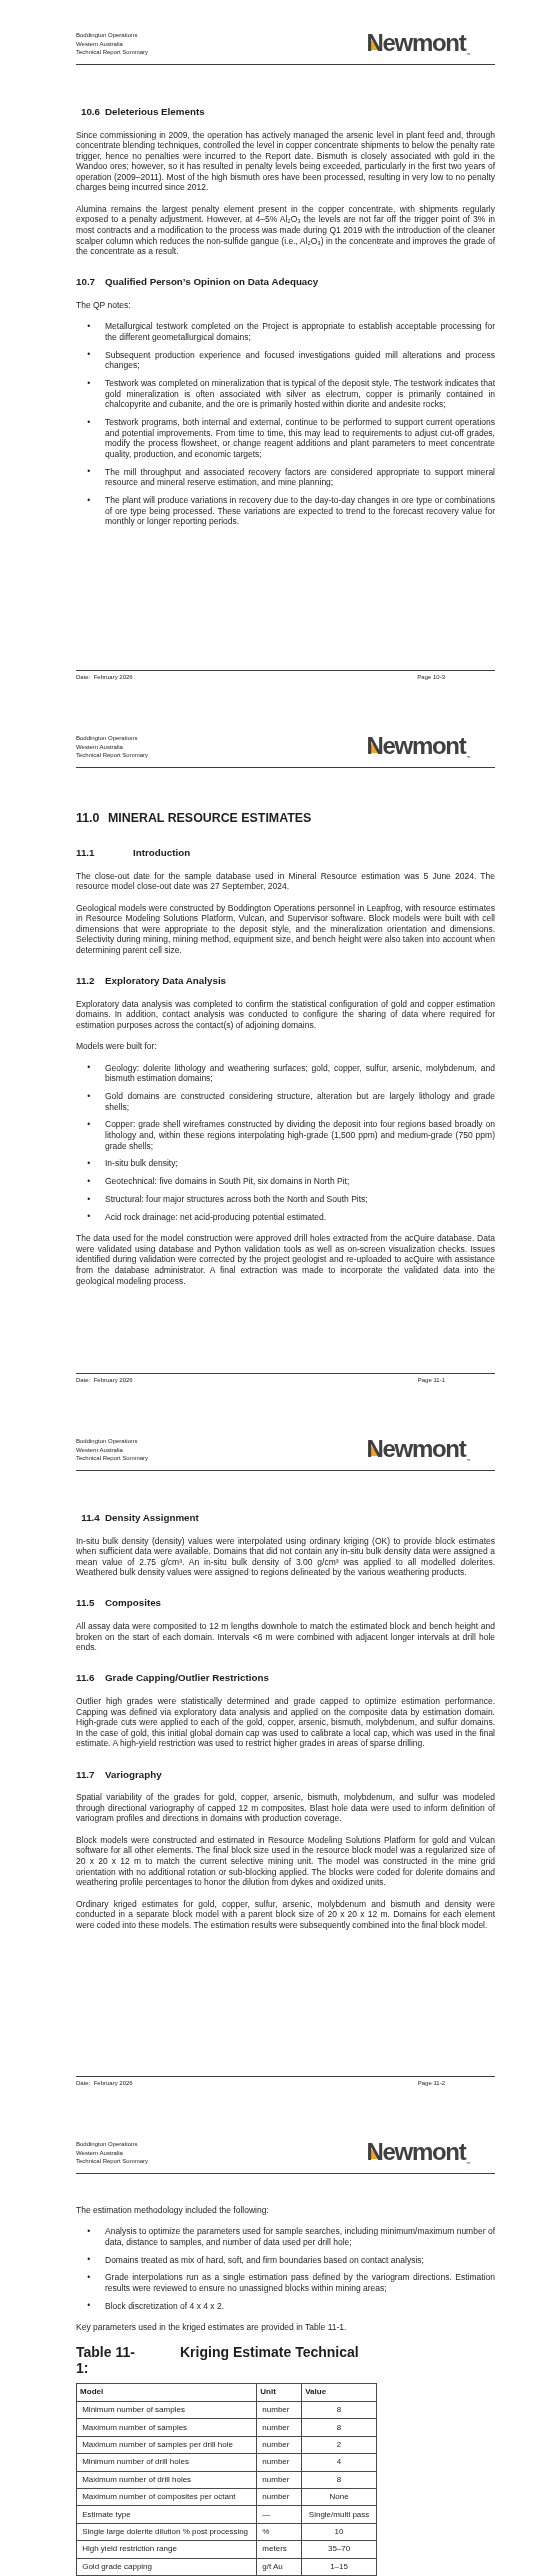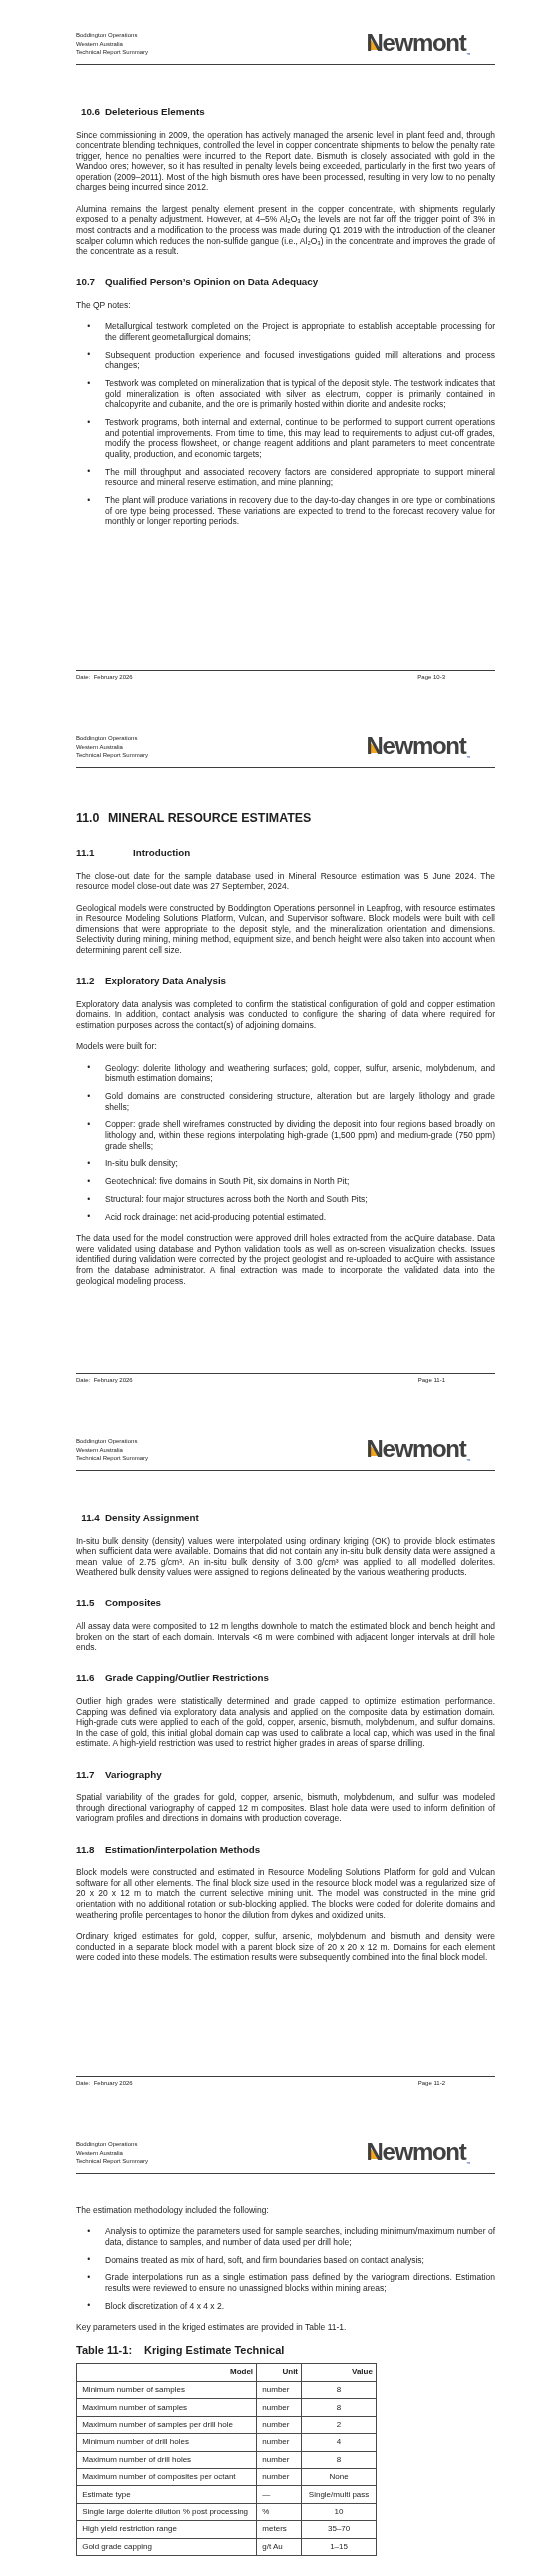--- a/index.html
+++ b/index.html
@@ -28,26 +28,26 @@
   .h2.after-h1 { margin-top: 19.6px; gap: 28px; }
 
   .para { font-size: 8.5px; line-height: 10.6px; text-align: justify; margin: 0 0 10.8px; }
   .para.first { margin-top: 31px; }
   .para.mt-dilution { margin-top: 23px; }
 
   .blist { list-style: none; margin: 0 0 10.8px; padding: 0; }
   .blist li { position: relative; padding-left: 29px; margin: 0 0 7.2px; font-size: 8.5px; line-height: 10.6px; text-align: justify; }
   .blist .dot { position: absolute; left: 11.3px; top: -0.5px; }
 
-  .tcap { display: flex; font-size: 11px; font-weight: bold; margin: 9.3px 0 7.2px; }
+  .tcap { display: flex; font-size: 14px; font-weight: bold; margin: 9.3px 0 7.2px; gap: 36px; }
   .tcap .tcap-num { width: 68px; flex: none; }
 
   table.ktable { border-collapse: collapse; width: 301px; }
   .ktable th, .ktable td { border: 0.7px solid #4a4a4a; font-size: 8px; line-height: 8.2px; }
-  .ktable th { font-weight: bold; text-align: right; padding: 4.6px 3.1px; margin-top: 8px; }
+  .ktable th { font-weight: bold; text-align: left; padding: 4.6px 3.1px; margin-top: 8px; }
   .ktable td { padding: 4.1px 5.2px; text-align: left; }
   .ktable td.c { text-align: center; }
 
   .page-footer { position: absolute; top: 670px; left: 76px; right: 49px; border-top: 0.8px solid #3d3d3d; display: flex; justify-content: space-between; font-size: 6px; padding-top: 2.6px; }
   .pf-date { white-space: pre; }
   .pf-page { margin-right: 50px; }
 </style>
 </head>
 <body>
 
@@ -162,24 +162,20 @@
     <div class="h2">
       <span class="h-num">11.6</span>
       <span>Grade Capping/Outlier Restrictions</span>
     </div>
     <p class="para">Outlier high grades were statistically determined and grade capped to optimize estimation performance. Capping was defined via exploratory data analysis and applied on the composite data by estimation domain. High-grade cuts were applied to each of the gold, copper, arsenic, bismuth, molybdenum, and sulfur domains. In the case of gold, this initial global domain cap was used to calibrate a local cap, which was used in the final estimate. A high-yield restriction was used to restrict higher grades in areas of sparse drilling.</p>
     <div class="h2">
       <span class="h-num">11.7</span>
       <span>Variography</span>
     </div>
     <p class="para">Spatial variability of the grades for gold, copper, arsenic, bismuth, molybdenum, and sulfur was modeled through directional variography of capped 12 m composites. Blast hole data were used to inform definition of variogram profiles and directions in domains with production coverage.</p>
-    <div class="h2">
-      <span class="h-num">11.8</span>
-      <span>Estimation/interpolation Methods</span>
-    </div>
     <p class="para">Block models were constructed and estimated in Resource Modeling Solutions Platform for gold and Vulcan software for all other elements. The final block size used in the resource block model was a regularized size of 20 x 20 x 12 m to match the current selective mining unit. The model was constructed in the mine grid orientation with no additional rotation or sub-blocking applied. The blocks were coded for dolerite domains and weathering profile percentages to honor the dilution from dykes and oxidized units.</p>
     <p class="para">Ordinary kriged estimates for gold, copper, sulfur, arsenic, molybdenum and bismuth and density were conducted in a separate block model with a parent block size of 20 x 20 x 12 m. Domains for each element were coded into these models. The estimation results were subsequently combined into the final block model.</p>
   </div>
   <div class="page-footer">
     <span class="pf-date">Date:  February 2026</span>
     <span class="pf-page">Page 11-2</span>
   </div>
 </div>
 
 <div class="page">

